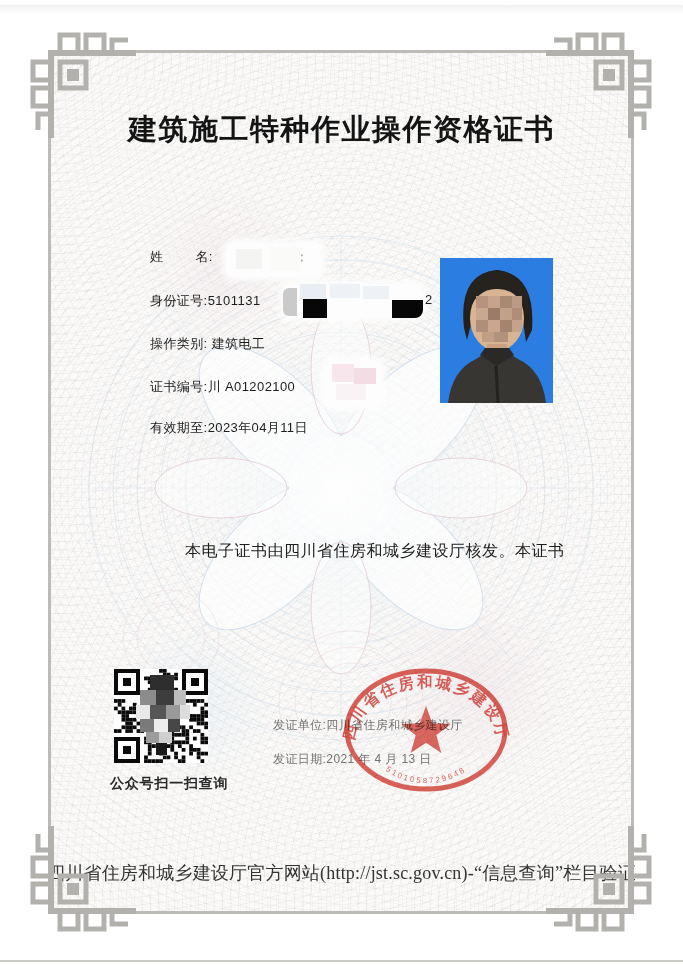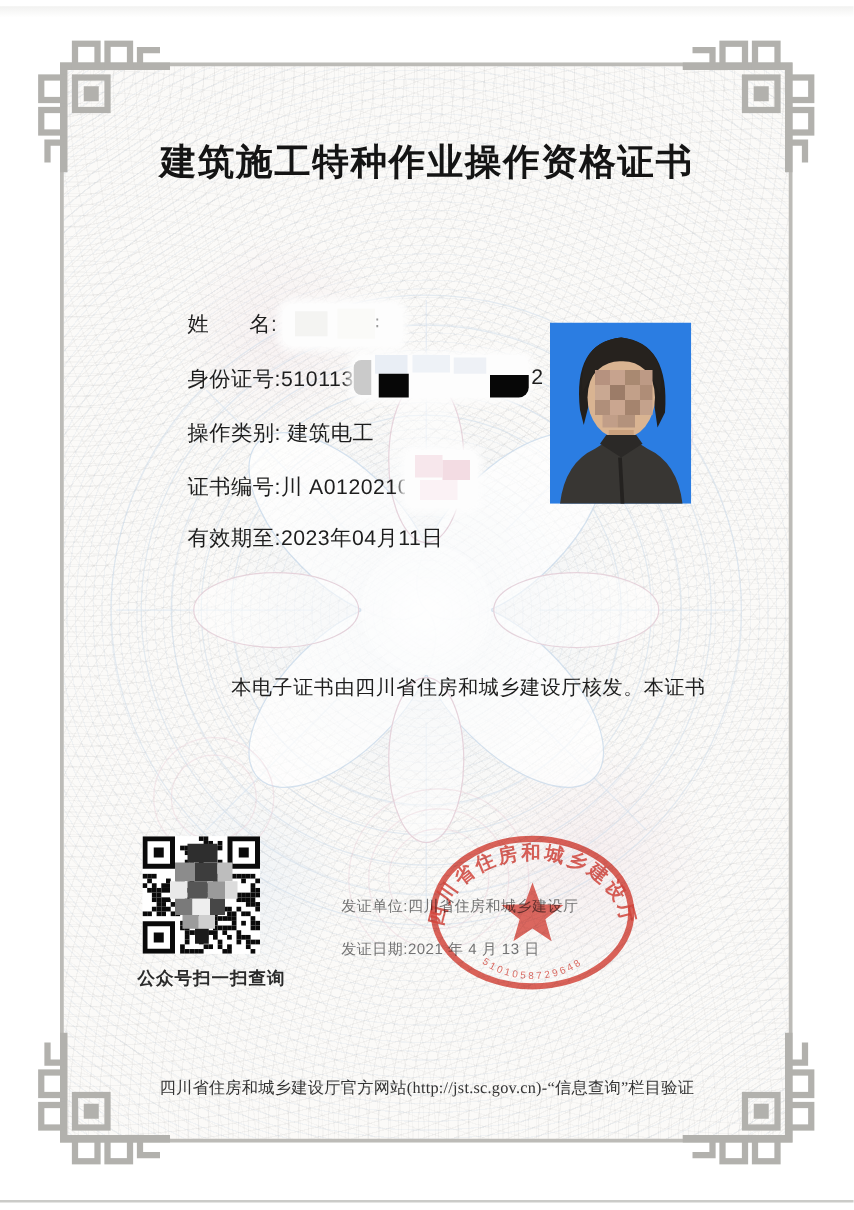--- a/index.html
+++ b/index.html
@@ -33,21 +33,21 @@
   .rosette{position:absolute;left:341px;top:488px;transform:translate(-50%,-50%);z-index:1;pointer-events:none;}
   .corner{position:absolute;width:112px;height:112px;z-index:3;}
   .corner.tl{left:24px;top:26px;}
   .corner.tr{left:546px;top:26px;transform:scaleX(-1);}
   .corner.bl{left:24px;top:826px;transform:scaleY(-1);}
   .corner.br{left:546px;top:826px;transform:scale(-1,-1);}
 
   
   .title{position:absolute;left:0;top:110px;width:683px;text-align:center;z-index:2;
     font-family:"Liberation Serif", serif;font-weight:700;font-size:29px;color:#141414;letter-spacing:1.5px;}
-  .field{position:absolute;left:150px;z-index:2;font-size:17px;font-weight:500;color:#1d1d1d;letter-spacing:.4px;white-space:nowrap;}
+  .field{position:absolute;left:150px;z-index:2;font-size:13px;font-weight:500;color:#1d1d1d;letter-spacing:.4px;white-space:nowrap;}
   .f-name{top:248px;}
   .f-id{top:292px;}
   .f-type{top:335px;}
   .f-certno{top:378px;}
   .f-valid{top:419px;}
   .name-gap{display:inline-block;width:32px;}
   .digits{letter-spacing:.5px;}
 
   .blur{position:absolute;z-index:2;border-radius:8px;background:#fdfdfd;box-shadow:0 0 6px 4px rgba(253,253,253,.9);}
   .blur .px{position:absolute;}
@@ -68,21 +68,21 @@
     font-family:"Liberation Serif", serif;font-size:14px;font-weight:600;color:#2a2a2a;letter-spacing:.8px;}
   .qr-caption .cap{height:23px;line-height:23px;white-space:nowrap;}
 
   .issuer{position:absolute;left:273px;z-index:2;font-size:12px;font-weight:400;color:#737373;letter-spacing:.4px;white-space:nowrap;}
   .issuer.unit{top:717px;}
   .issuer.date{top:751px;}
 
   .seal{position:absolute;left:342px;top:666px;width:168px;height:130px;z-index:5;mix-blend-mode:multiply;opacity:.92;}
 
   .footer{position:absolute;left:0;top:861px;width:683px;text-align:center;z-index:2;
-    font-family:"Liberation Serif", serif;font-size:13px;color:#333;letter-spacing:.2px;white-space:nowrap;}
+    font-family:"Liberation Serif", serif;font-size:18px;color:#333;letter-spacing:.2px;white-space:nowrap;}
 </style>
 </head>
 <body>
 
 <div class="edge-top"></div>
 <div class="edge-bottom"></div>
 
 <div class="frame"></div>
 
 <svg class="rosette" width="540" height="540" viewBox="-270 -270 540 540">

